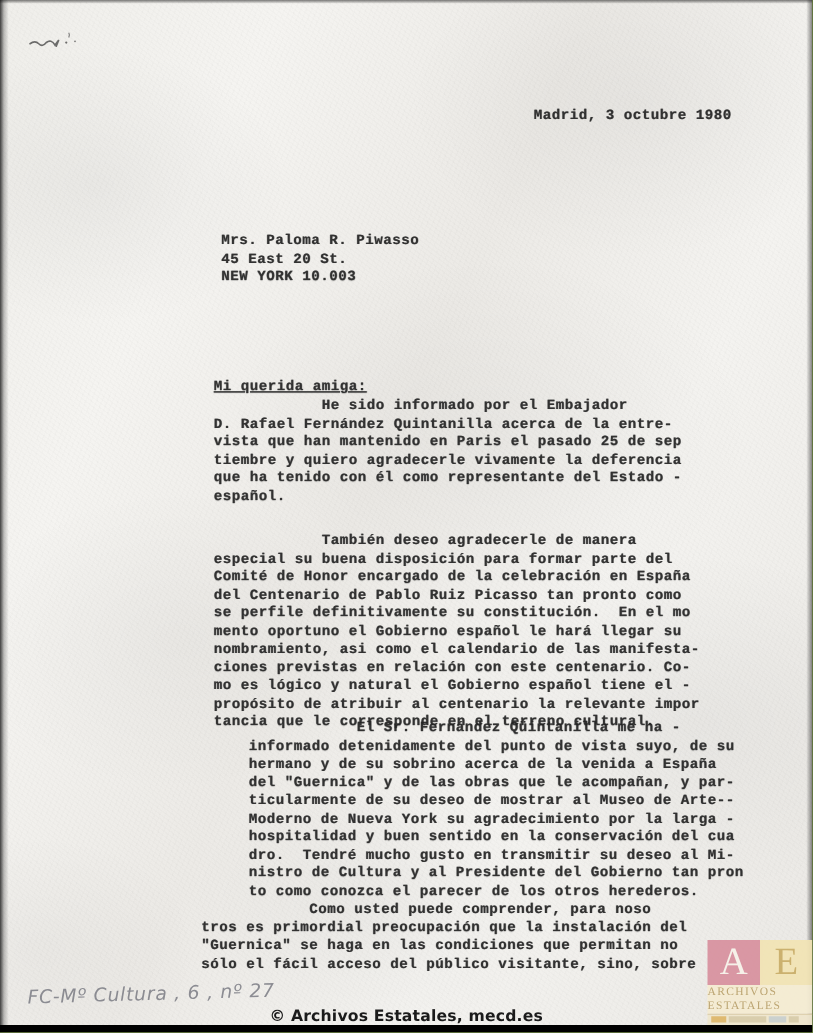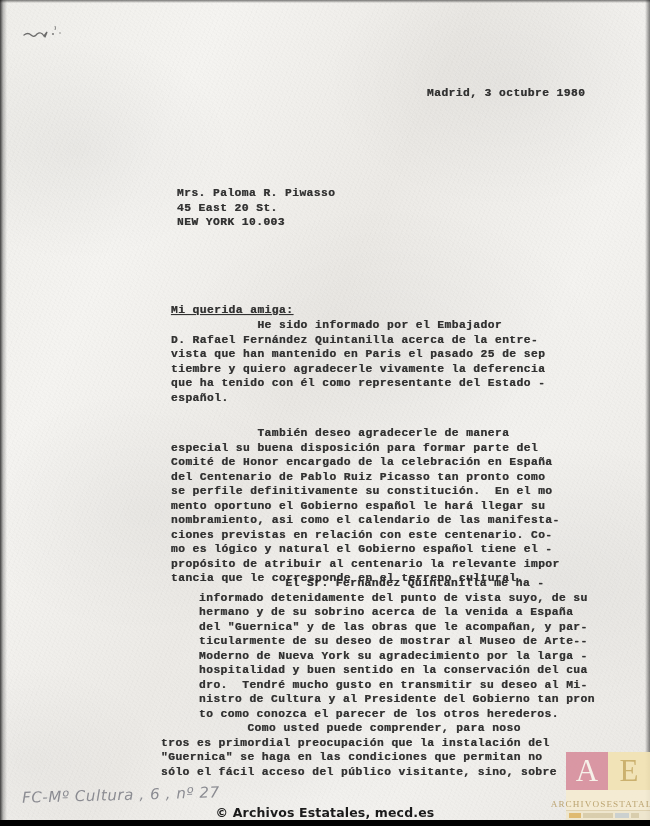--- a/index.html
+++ b/index.html
@@ -182,22 +182,22 @@
     font-family: "Liberation Serif", serif;
     font-size: 31px;
     line-height: 1;
     padding-bottom: 2px;
     box-sizing: border-box;
   }
   .logo-text {
     flex: 1;
     background: #f5ecd2;
     display: flex;
-    flex-direction: row;
-    align-items: flex-end;
+    flex-direction: column;
+    align-items: flex-start;
     justify-content: center;
     color: #b9a06a;
     font-family: "Liberation Serif", serif;
     font-size: 9.2px;
     letter-spacing: 1.1px;
     line-height: 11.5px;
   }
   .logo-footer {
     height: 10px;
     background: #efe6cd;

